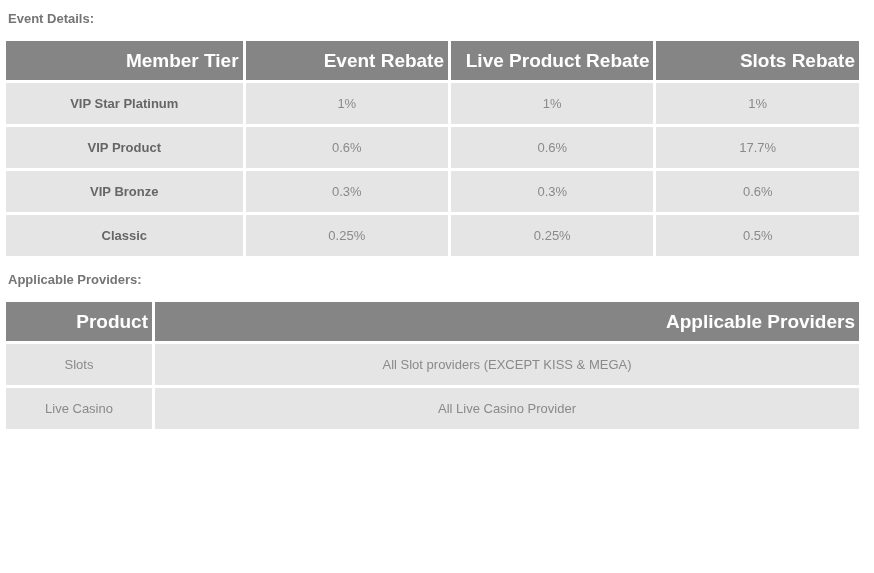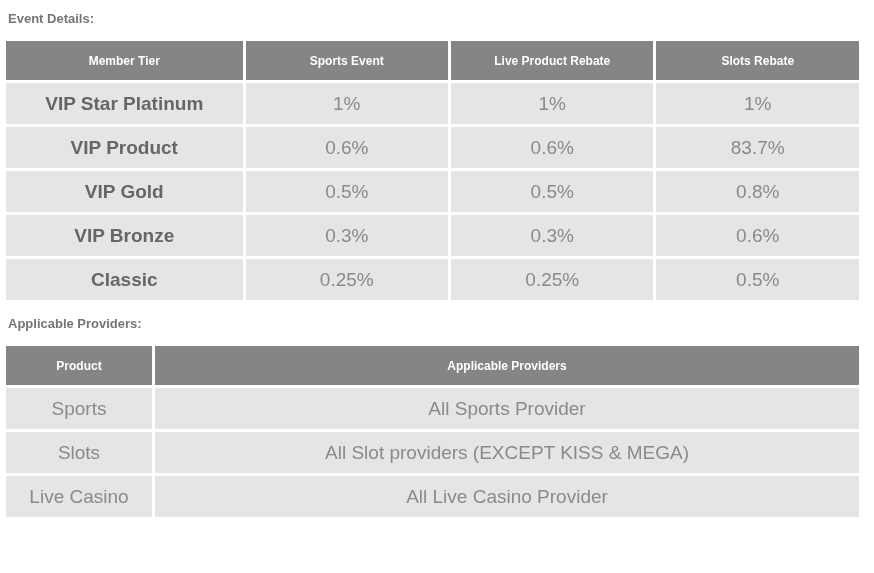--- a/index.html
+++ b/index.html
@@ -26,30 +26,30 @@
   table.data-table {
     border-collapse: separate;
     border-spacing: 3px;
     width: 859px;
     table-layout: fixed;
     margin-left: -3px;
   }
   table.data-table th {
     background: #858585;
     color: #ffffff;
-    font-size: 12px;
+    font-size: 19px;
     font-weight: bold;
     height: 39px;
-    text-align: center;
+    text-align: right;
     vertical-align: middle;
     padding: 0 4px;
   }
   table.data-table td {
     background: #e5e5e5;
-    font-size: 19px;
+    font-size: 13px;
     height: 41px;
     text-align: center;
     vertical-align: middle;
     padding: 0 4px;
   }
   td.tier-cell {
     font-weight: bold;
     color: #666666;
   }
   td.value-cell {
@@ -69,43 +69,37 @@
   <table class="data-table">
     <colgroup>
       <col style="width:236px">
       <col style="width:202px">
       <col style="width:202px">
       <col style="width:202px">
     </colgroup>
     <thead>
       <tr>
         <th>Member Tier</th>
-        <th>Sports Event</th>
+        <th>Event Rebate</th>
         <th>Live Product Rebate</th>
         <th>Slots Rebate</th>
       </tr>
     </thead>
     <tbody>
       <tr>
         <td class="tier-cell">VIP Star Platinum</td>
         <td class="value-cell">1%</td>
         <td class="value-cell">1%</td>
         <td class="value-cell">1%</td>
       </tr>
       <tr>
         <td class="tier-cell">VIP Product</td>
         <td class="value-cell">0.6%</td>
         <td class="value-cell">0.6%</td>
-        <td class="value-cell">83.7%</td>
-      </tr>
-      <tr>
-        <td class="tier-cell">VIP Gold</td>
-        <td class="value-cell">0.5%</td>
-        <td class="value-cell">0.5%</td>
-        <td class="value-cell">0.8%</td>
+        <td class="value-cell">17.7%</td>
       </tr>
       <tr>
         <td class="tier-cell">VIP Bronze</td>
         <td class="value-cell">0.3%</td>
         <td class="value-cell">0.3%</td>
         <td class="value-cell">0.6%</td>
       </tr>
       <tr>
         <td class="tier-cell">Classic</td>
         <td class="value-cell">0.25%</td>
@@ -125,24 +119,20 @@
       <col>
     </colgroup>
     <thead>
       <tr>
         <th>Product</th>
         <th>Applicable Providers</th>
       </tr>
     </thead>
     <tbody>
       <tr>
-        <td class="value-cell">Sports</td>
-        <td class="value-cell">All Sports Provider</td>
-      </tr>
-      <tr>
         <td class="value-cell">Slots</td>
         <td class="value-cell">All Slot providers (EXCEPT KISS &amp; MEGA)</td>
       </tr>
       <tr>
         <td class="value-cell">Live Casino</td>
         <td class="value-cell">All Live Casino Provider</td>
       </tr>
     </tbody>
   </table>
 

